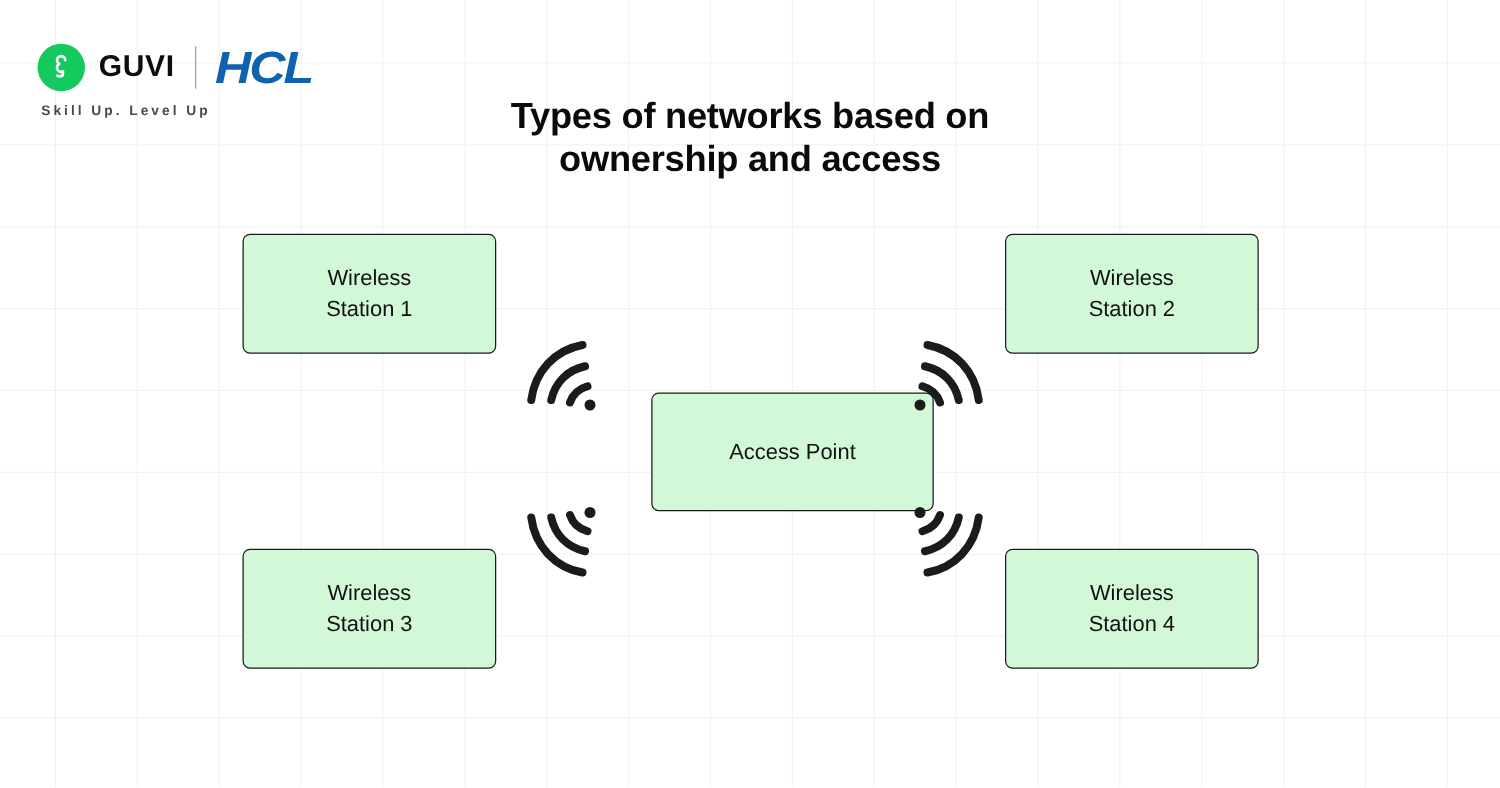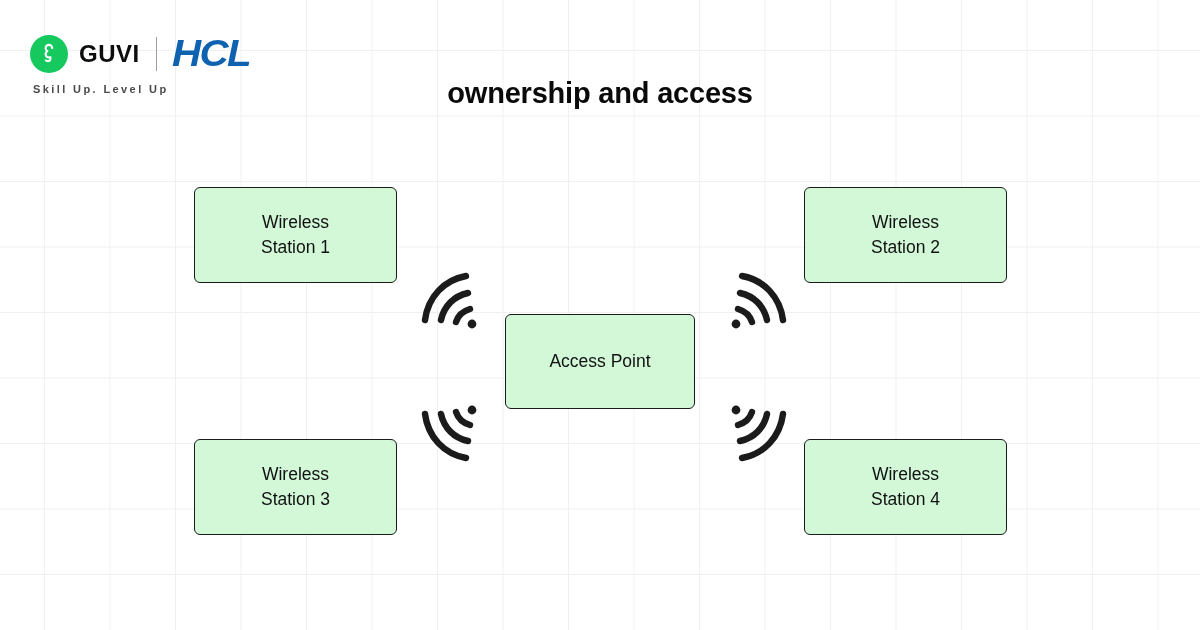--- a/index.html
+++ b/index.html
@@ -123,21 +123,21 @@
     color: #111111;
     font-family: "Liberation Sans", sans-serif;
     font-weight: 400;
     white-space: pre-line;
   }
 
   #node-ws1 { left: 194px; top: 187px; width: 203px; height: 96px; }
   #node-ws2 { left: 804px; top: 187px; width: 203px; height: 96px; }
   #node-ws3 { left: 194px; top: 439px; width: 203px; height: 96px; }
   #node-ws4 { left: 804px; top: 439px; width: 203px; height: 96px; }
-  #node-ap  { left: 505px; top: 314px; width: 190px; height: 95px; }
+  #node-ap  { left: 521px; top: 314px; width: 226px; height: 95px; }
 
   
   .wifi {
     position: absolute;
     width: 72px;
     height: 72px;
   }
   .wifi svg { display: block; width: 72px; height: 72px; }
 
   #wifi-tl { left: 414px; top: 268px; }
@@ -165,20 +165,21 @@
         </svg>
       </span>
       <span class="guvi-word">GUVI</span>
       <span class="brand-divider"></span>
       <span class="hcl-word">HCL</span>
     </div>
     <div class="tagline">Skill Up. Level Up</div>
   </div>
 
   <h1 class="deck-title">
+    <span class="line">Types of networks based on</span>
     <span class="line">ownership and access</span>
   </h1>
 
   <div class="node" id="node-ws1">Wireless
 Station 1</div>
 
   <div class="node" id="node-ws2">Wireless
 Station 2</div>
 
   <div class="node" id="node-ws3">Wireless

